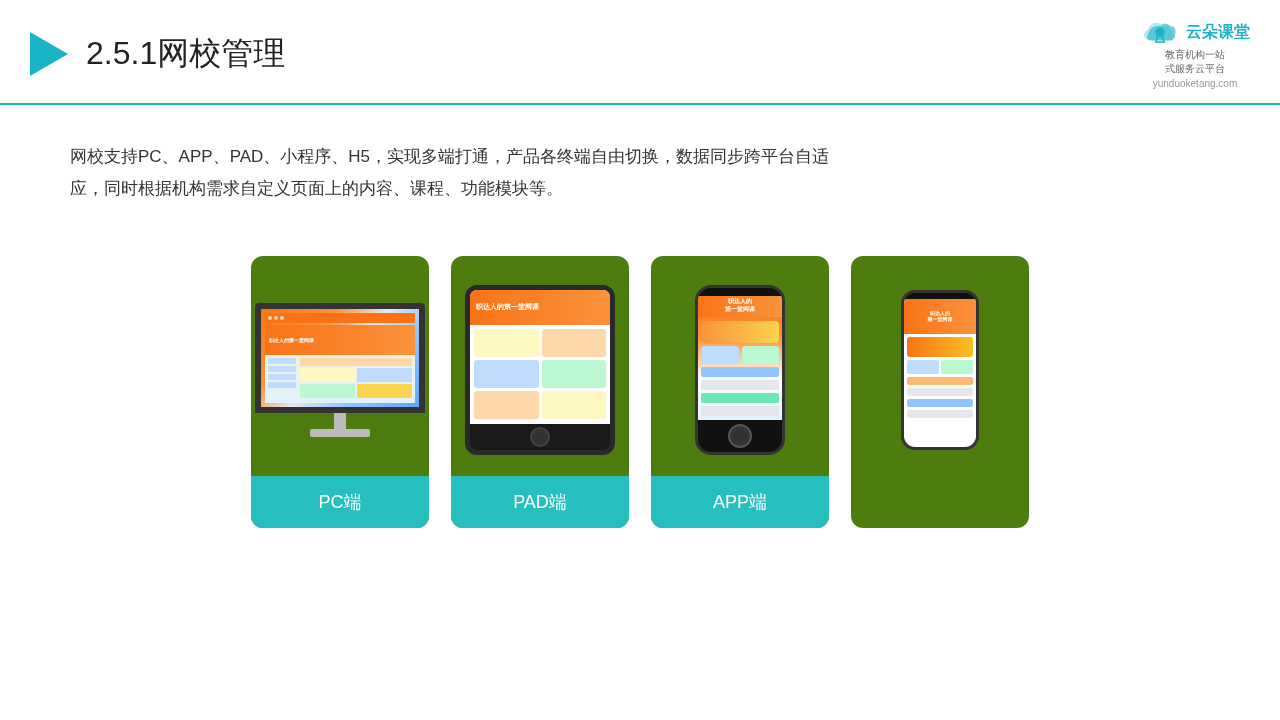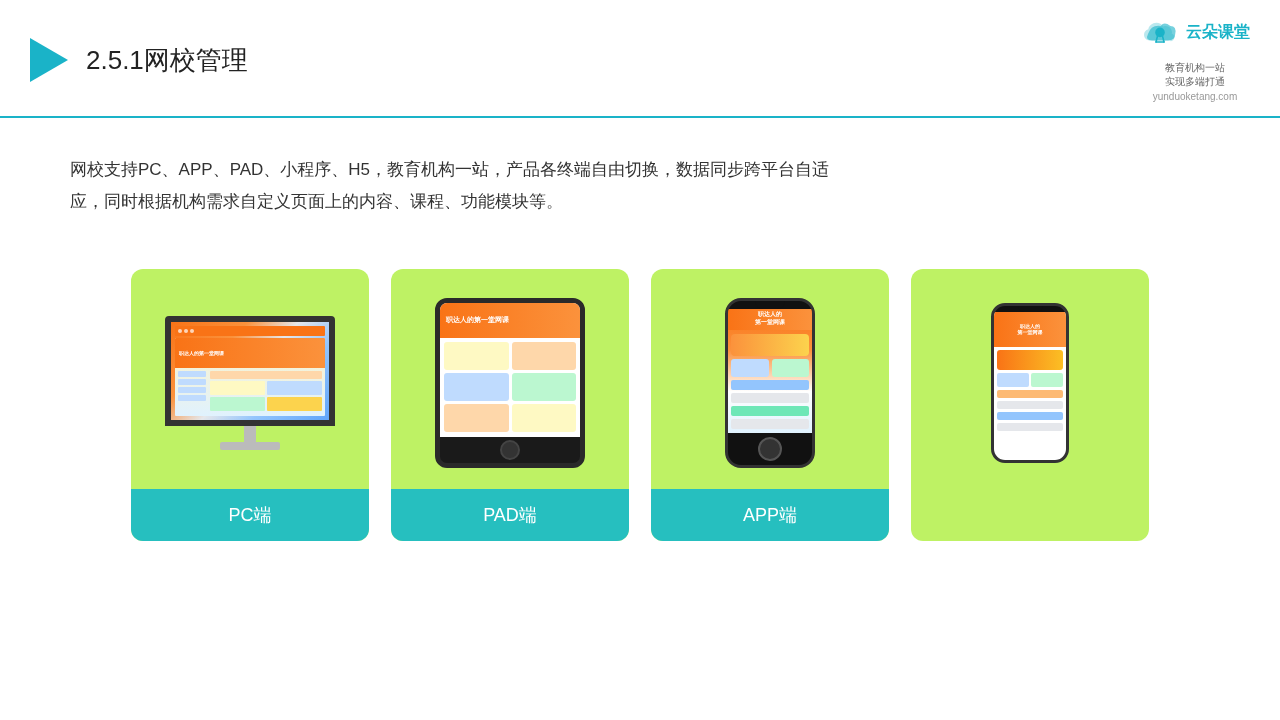--- a/index.html
+++ b/index.html
@@ -27,21 +27,21 @@
     }
     .play-icon {
       width: 0;
       height: 0;
       border-top: 22px solid transparent;
       border-bottom: 22px solid transparent;
       border-left: 38px solid #1ab3c8;
       display: inline-block;
     }
     .header-title {
-      font-size: 26px;
+      font-size: 32px;
       font-weight: 700;
       color: #222;
     }
     .header-title span {
       font-weight: 400;
       color: #222;
     }
     .logo-area {
       display: flex;
       flex-direction: column;
@@ -60,21 +60,20 @@
     .logo-text-main {
       font-size: 16px;
       font-weight: 700;
       color: #1ab3c8;
     }
     .logo-subtitle {
       font-size: 10px;
       color: #666;
       text-align: right;
       line-height: 1.4;
-      margin-top: 13px;
     }
     .logo-url {
       font-size: 10px;
       color: #999;
     }
 
     
     .description {
       padding: 36px 70px 20px 70px;
       font-size: 17px;
@@ -86,23 +85,23 @@
     
     .cards-area {
       display: flex;
       justify-content: center;
       gap: 22px;
       padding: 20px 50px 0 50px;
       margin-top: 10px;
     }
 
     .card {
-      background: #bef264;
+      background: #4d7c0f;
       border-radius: 12px;
-      width: 238px;
+      width: 178px;
       display: flex;
       flex-direction: column;
       align-items: center;
       overflow: hidden;
       flex-shrink: 0;
     }
 
     .card-image-area {
       width: 100%;
       height: 220px;
@@ -402,28 +401,28 @@
         <path d="M10 20 Q14 8 26 10 Q30 4 38 10 Q46 10 44 20 Q44 28 35 28 L15 28 Q6 28 10 20Z" fill="#1ab3c8" opacity="0.6"></path>
         <circle cx="25" cy="18" r="6" fill="#1ab3c8"></circle>
         <path d="M22 22 L20 30" stroke="#1ab3c8" stroke-width="2" stroke-linecap="round"></path>
         <path d="M28 22 L30 30" stroke="#1ab3c8" stroke-width="2" stroke-linecap="round"></path>
         <path d="M20 30 L30 30" stroke="#1ab3c8" stroke-width="2" stroke-linecap="round"></path>
       </svg>
       <span class="logo-text-main">云朵课堂</span>
     </div>
     <span class="logo-subtitle">
       <span>教育机构一站</span><br>
-      <span>实现多端打通</span>
+      <span>式服务云平台</span>
     </span>
     <span class="logo-url">yunduoketang.com</span>
   </div>
 </div>
 
 <div class="description">
-  <p>网校支持PC、APP、PAD、小程序、H5，教育机构一站，产品各终端自由切换，数据同步跨平台自适应，同时根据机构需求自定义页面上的内容、课程、功能模块等。</p>
+  <p>网校支持PC、APP、PAD、小程序、H5，实现多端打通，产品各终端自由切换，数据同步跨平台自适应，同时根据机构需求自定义页面上的内容、课程、功能模块等。</p>
 </div>
 
 <div class="cards-area">
 
   <div class="card">
     <div class="card-image-area">
       <div class="pc-monitor">
         <div class="monitor-screen">
           <div class="monitor-screen-inner">
             <div class="screen-top-bar">

